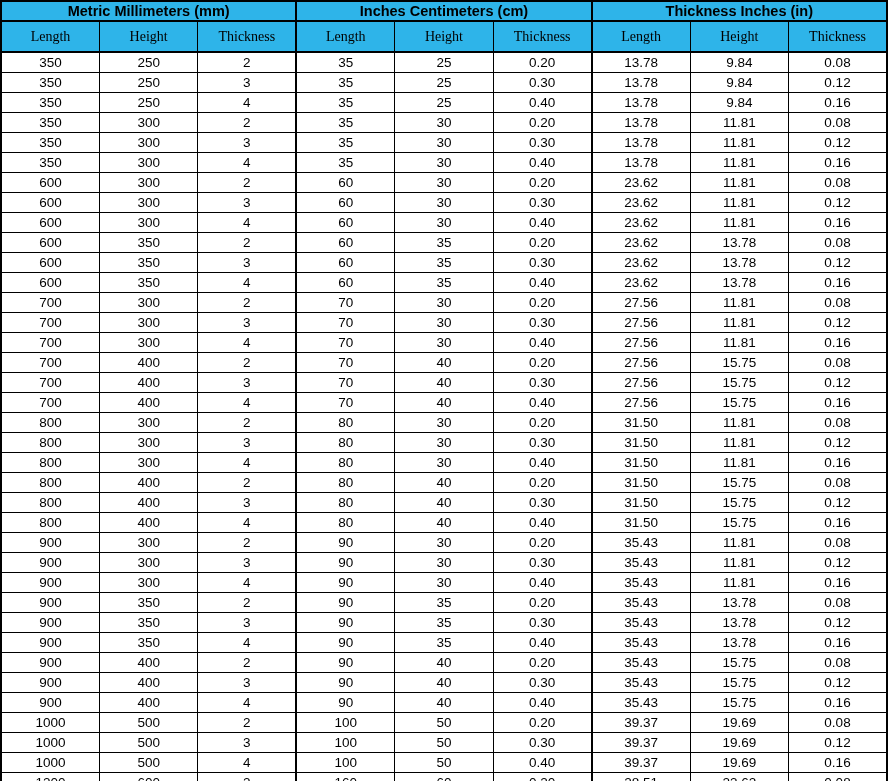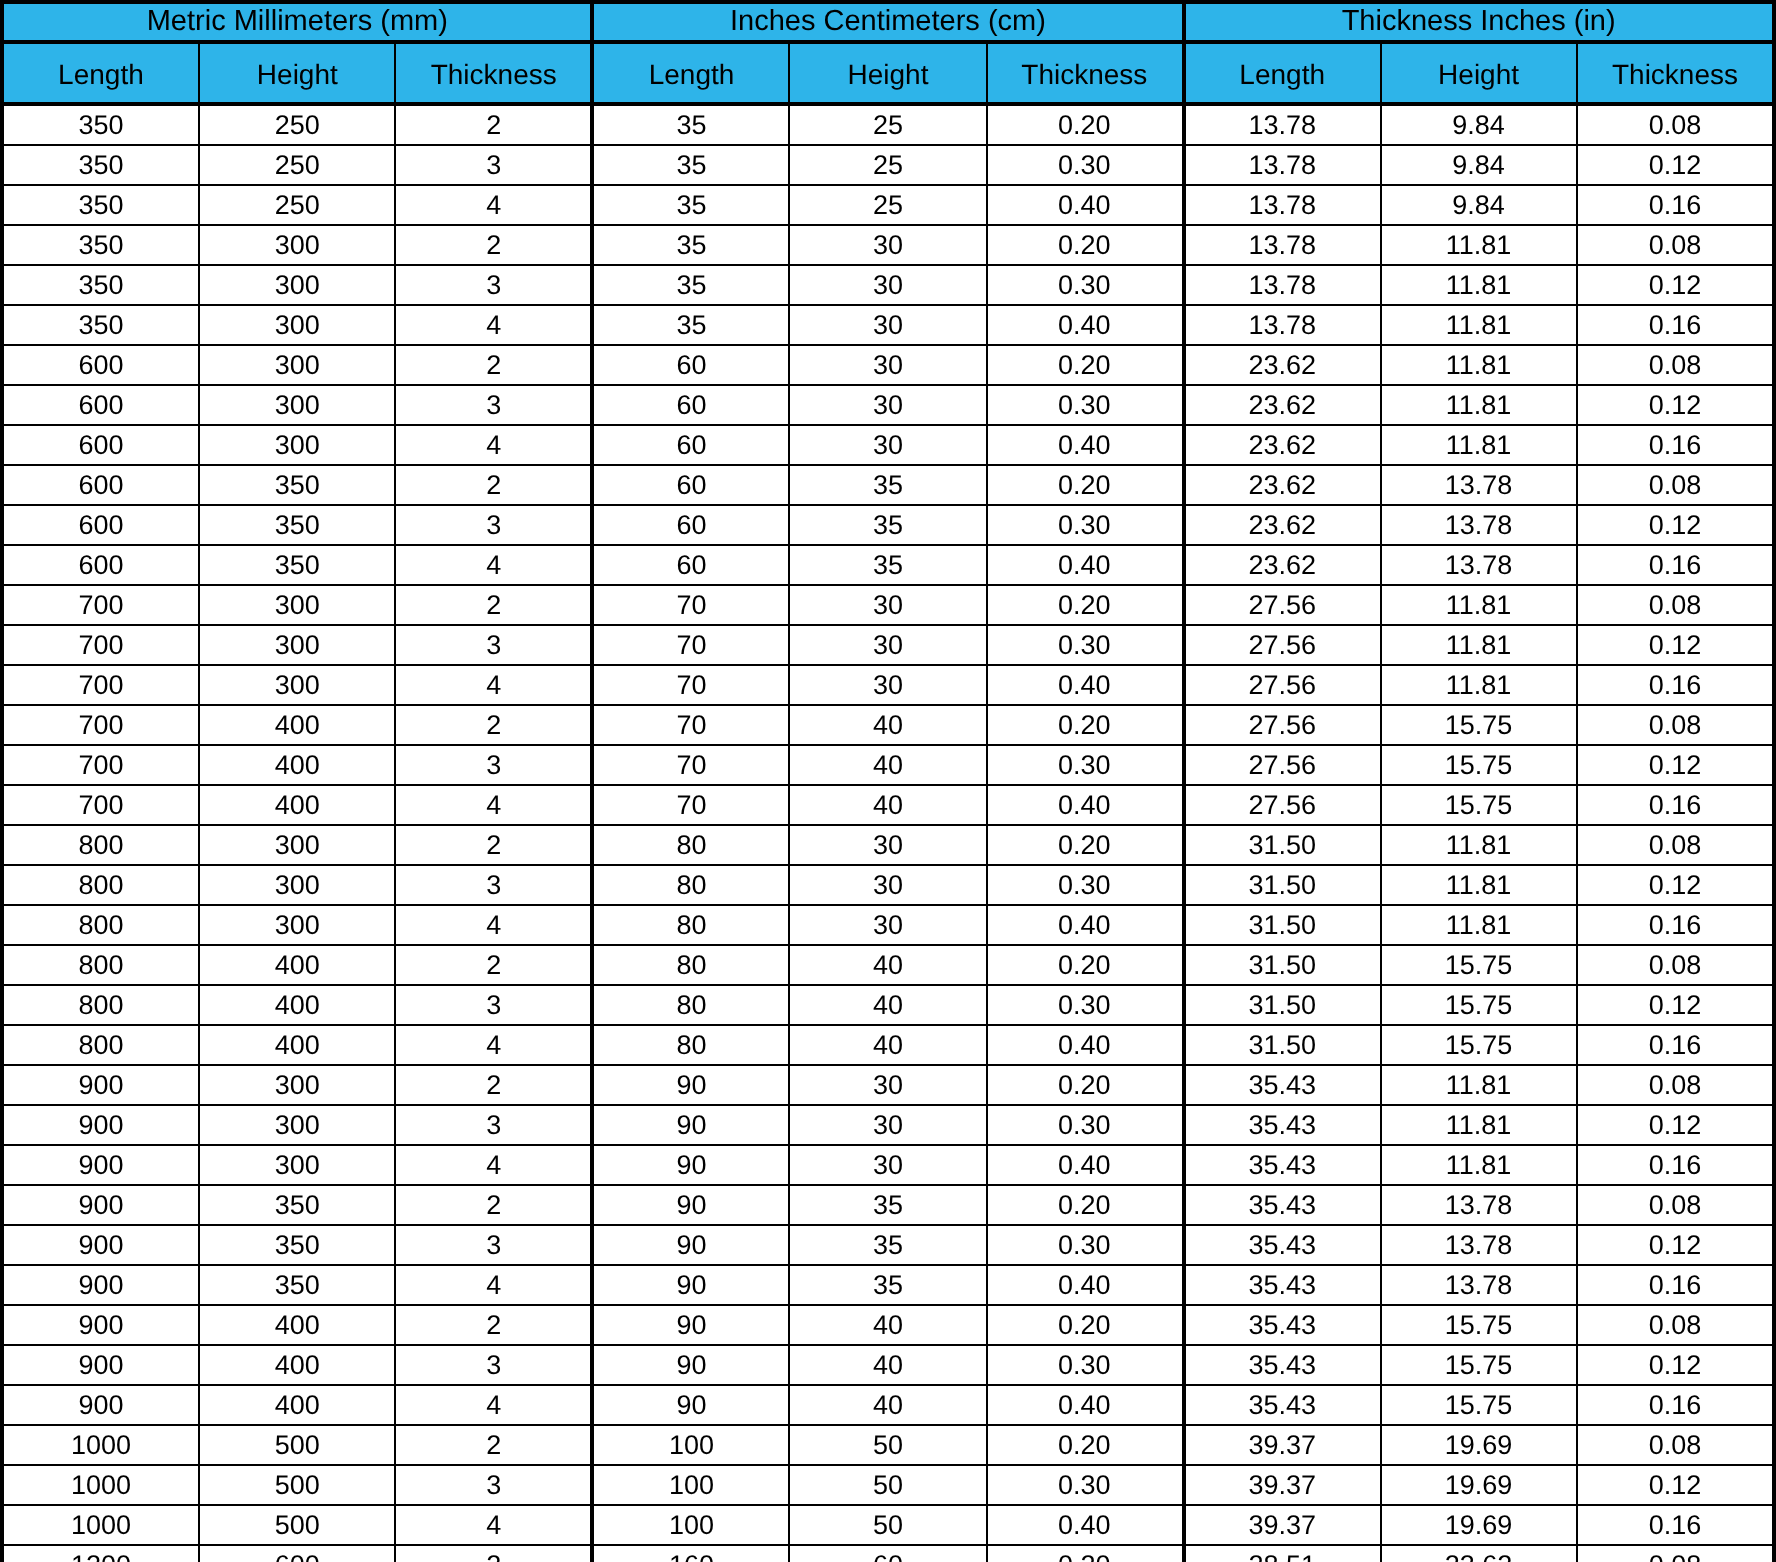--- a/index.html
+++ b/index.html
@@ -34,31 +34,32 @@
     vertical-align: middle;
     padding: 0;
     overflow: hidden;
     white-space: nowrap;
     background: var(--cell-bg);
   }
   
   table.conv .grp-start { border-left: 2px solid var(--grid); }
   tr.group-titles th {
     background: var(--header-bg);
-    font-weight: normal;
+    font-weight: bold;
     font-size: 14.5px;
     height: 20px;
     border-bottom: 2px solid var(--grid);
   }
   tr.col-headers th {
     background: var(--header-bg);
     font-weight: normal;
     font-size: 14px;
     height: 31px;
     border-bottom: 2px solid var(--grid);
+    font-family: Liberation Serif, serif;
   }
   tbody td {
     font-size: 13.5px;
     height: 19px;
     line-height: 19px;
   }
 </style>
 </head>
 <body>
 

